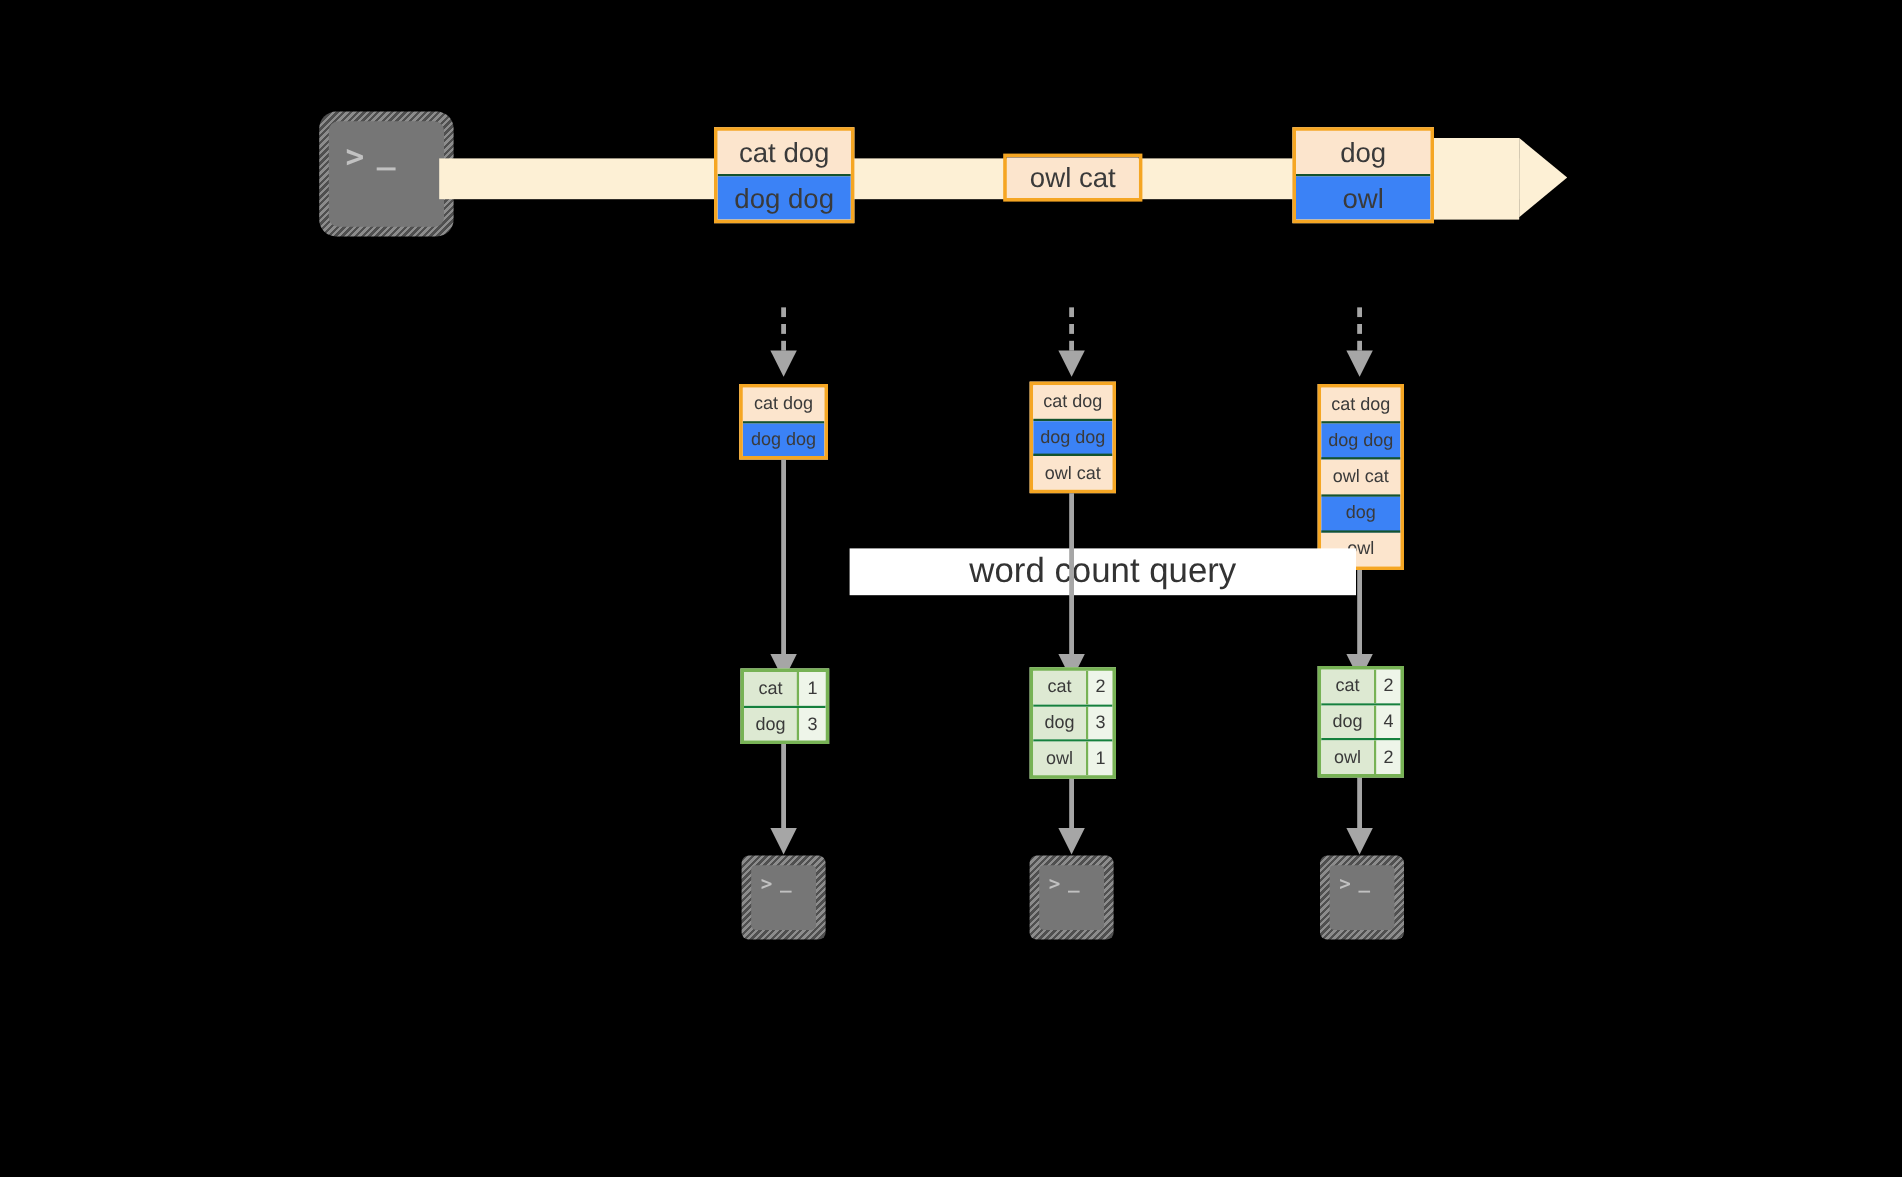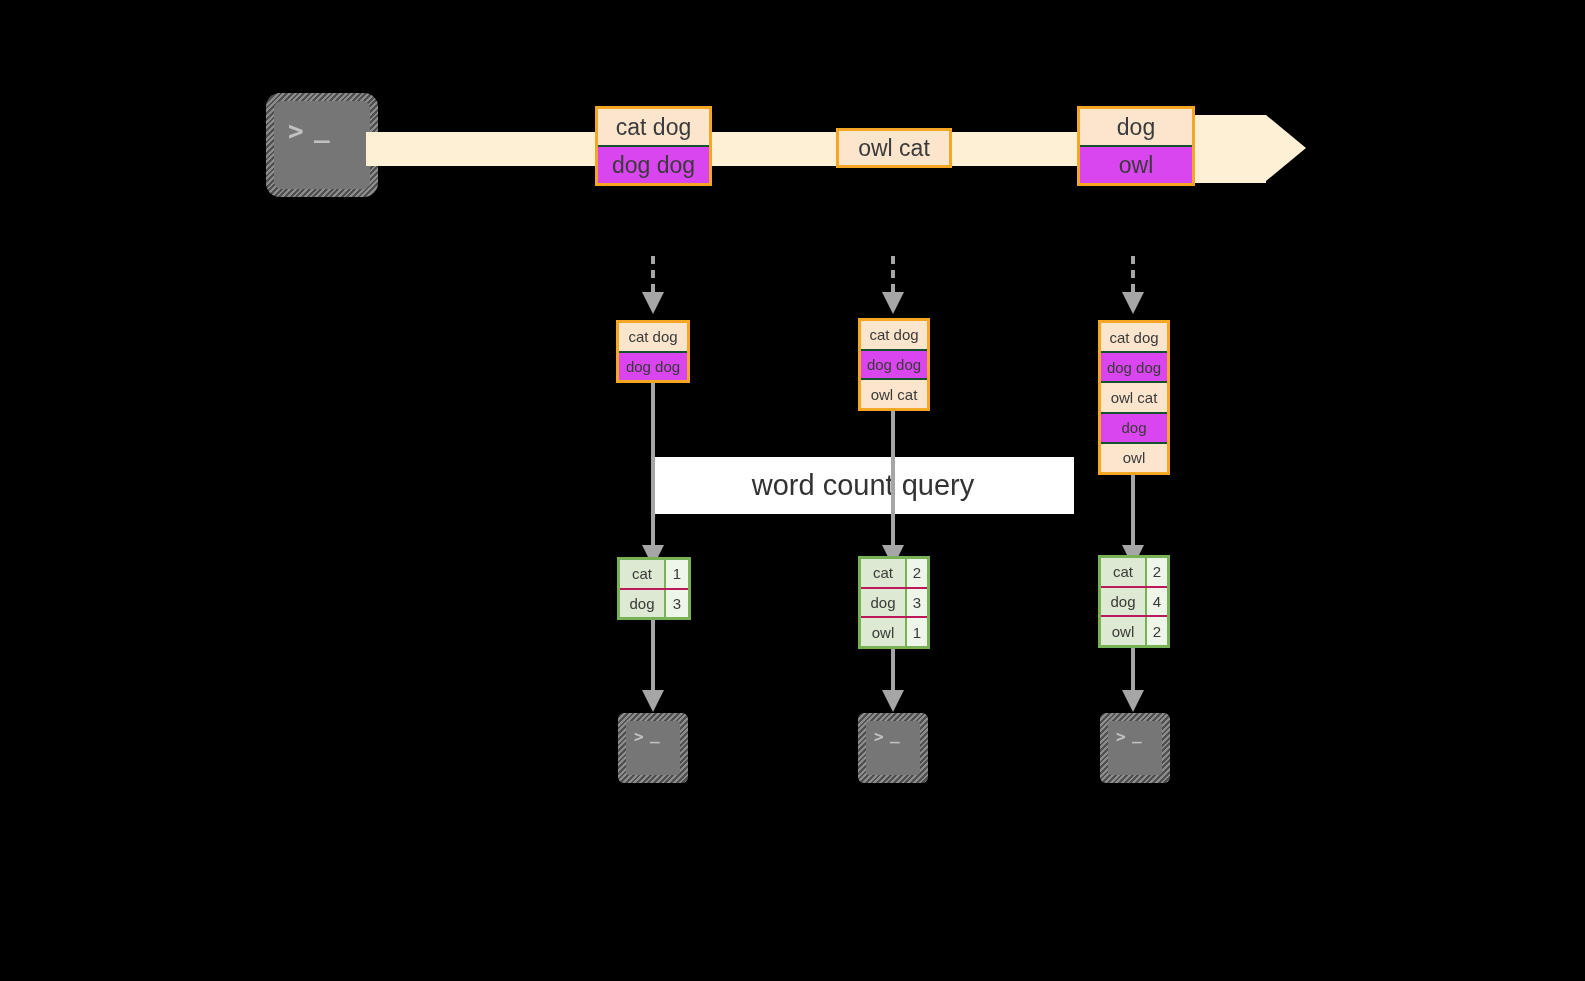--- a/index.html
+++ b/index.html
@@ -77,40 +77,40 @@
     display: flex;
     align-items: center;
     justify-content: center;
     color: #3a3a3a;
     background: #FCE5CD;
     border-bottom: 2px solid #14532d;
     box-sizing: border-box;
     white-space: nowrap;
   }
   .orow:last-child { border-bottom: none; }
-  .orow.pale { background: #d946ef; }
+  .orow.pale { background: #3b82f6; }
 
   .obox.big { font-size: 23px; }
   .obox.small { font-size: 15px; }
 
   
   .gbox {
     position: absolute;
     box-sizing: border-box;
     border: 3px solid #77B255;
     background: #EEF5E9;
     display: flex;
     flex-direction: column;
     overflow: hidden;
     font-size: 15px;
   }
   .grow {
     flex: 1 1 auto;
     display: flex;
-    border-bottom: 2px solid #be185d;
+    border-bottom: 2px solid #15803d;
     box-sizing: border-box;
   }
   .grow:last-child { border-bottom: none; }
   .gcell-k {
     flex: 0 0 46px;
     display: flex; align-items: center; justify-content: center;
     color: #3a3a3a;
     background: #DDE9D2;
     border-right: 2px solid #77B255;
     box-sizing: border-box;
@@ -207,21 +207,21 @@
   </div>
 
   <div class="obox small" style="left:1098px; top:320px; width:72px; height:155px;">
     <div class="orow">cat dog</div>
     <div class="orow pale">dog dog</div>
     <div class="orow">owl cat</div>
     <div class="orow pale">dog</div>
     <div class="orow">owl</div>
   </div>
 
-  <div class="qlabel" style="left:652px; top:457px; width:422px; height:57px;">word count query</div>
+  <div class="qlabel" style="left:708px; top:457px; width:422px; height:39px;">word count query</div>
 
   <div class="gline" style="left:651px; top:383px; height:166px; z-index:2;"></div>
   <div class="ghead" style="left:642px; top:545px; z-index:2;"></div>
 
   <div class="gline" style="left:891px; top:411px; height:138px; z-index:2;"></div>
   <div class="ghead" style="left:882px; top:545px; z-index:2;"></div>
 
   <div class="gline" style="left:1131px; top:475px; height:74px; z-index:2;"></div>
   <div class="ghead" style="left:1122px; top:545px; z-index:2;"></div>
 

